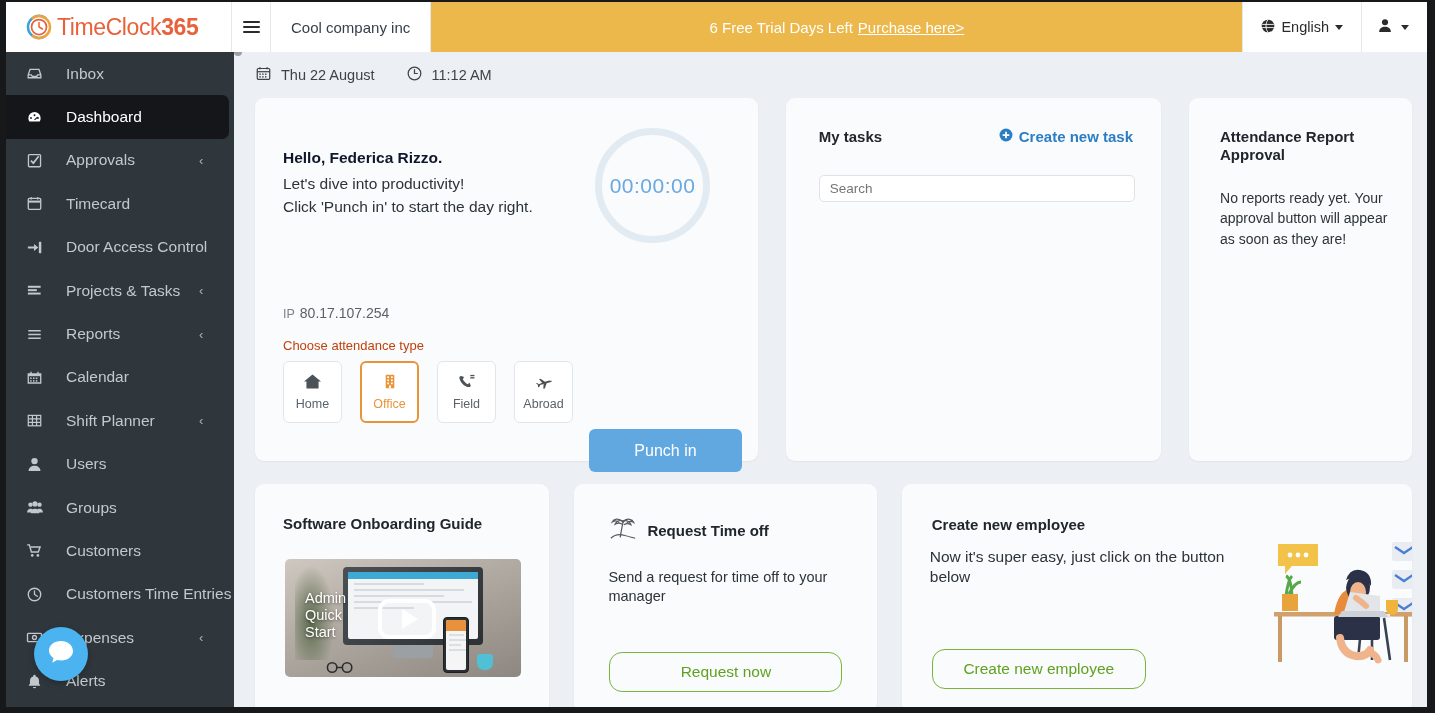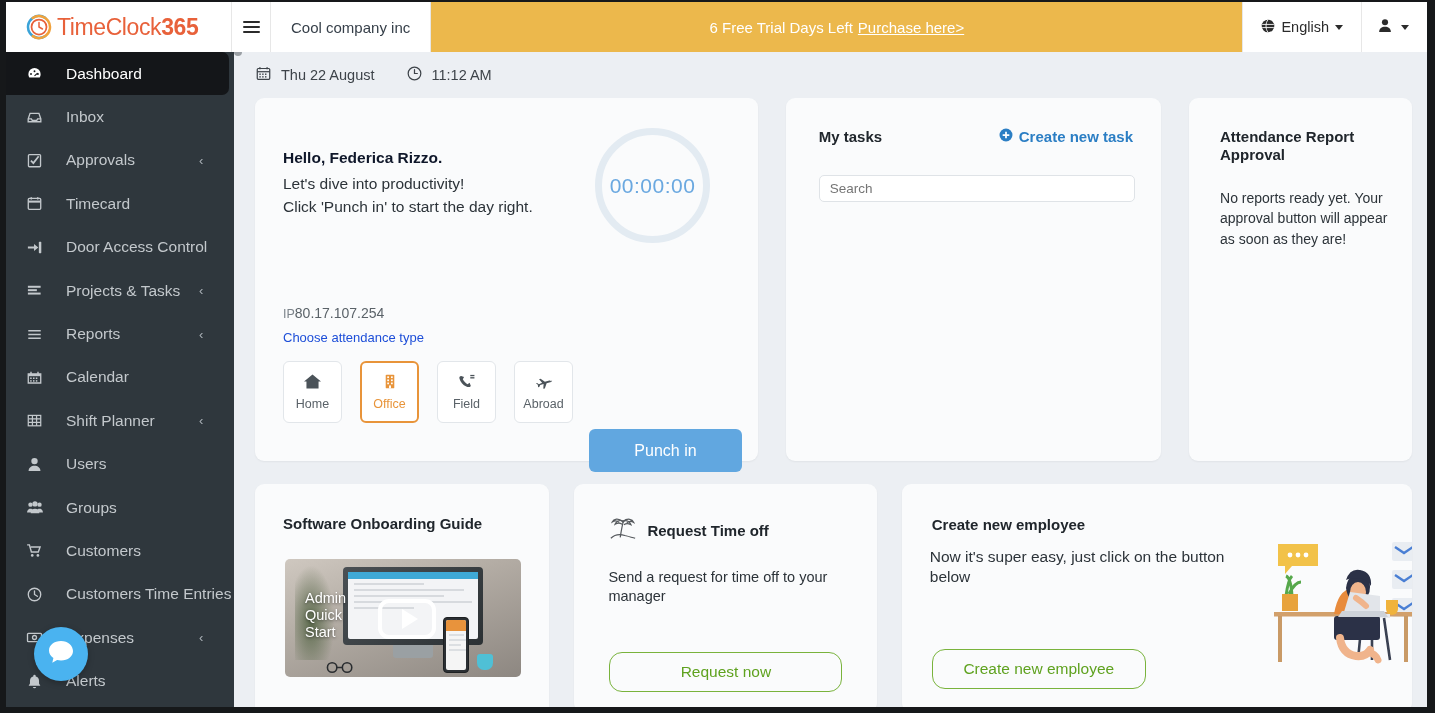--- a/index.html
+++ b/index.html
@@ -164,22 +164,22 @@
   .greet .h { font-size: 15.5px; font-weight: bold; color: #0f172a; margin-bottom: 8px; }
   .greet .p { font-size: 15.5px; color: #2c3339; margin-bottom: 5px; }
   .timer-ring {
     position: absolute; left: 340px; top: 30px;
     width: 115px; height: 115px; border-radius: 50%;
     border: 7px solid #e3ebf2;
     display: flex; align-items: center; justify-content: center;
   }
   .timer-ring span { font-size: 21px; color: #6aa8e0; letter-spacing: 0.5px; }
   .ip-line { position: absolute; left: 28px; top: 207px; font-size: 14px; color: #5a6268; }
-  .ip-line .lbl { font-size: 12.5px; color: #7b838a; }
-  .att-label { position: absolute; left: 28px; top: 232px; font-size: 13px; color: #1d4ed8; }
+  .ip-line .lbl { font-size: 12.5px; color: #7b838a; margin-right: 5px; }
+  .att-label { position: absolute; left: 28px; top: 240px; font-size: 13px; color: #c2410c; }
   .att-row { position: absolute; left: 28px; top: 263px; display: flex; gap: 18px; align-items: flex-start; }
   .att-btn {
     width: 59px; height: 62px;
     background: #fff; border: 1px solid #e2e6ea; border-radius: 6px;
     display: flex; flex-direction: column; align-items: center; justify-content: center;
     gap: 7px;
     font-size: 12.5px; color: #5a6268;
   }
   .att-btn.sel { border: 2px solid #e8943a; color: #e8943a; }
   .att-btn .ic { color: #4b5359; display: flex; }
@@ -387,42 +387,42 @@
           <path d="M1.3 15.5 c0-4 3-6 6.7-6 s6.7 2 6.7 6 z"></path>
         </svg>
       </span>
       <span class="caret"></span>
     </div>
   </div>
 
   <div class="side-scroll-track"></div>
   <div class="sidebar">
 
+    <div class="nav-item">
+      <span class="nav-icon">
+        <svg viewBox="0 0 18 18" width="17" height="17" fill="none" stroke="currentColor" stroke-width="1.4">
+          <path d="M2.3 10.5 L4.3 4.6 h9.4 l2 5.9 v3 H2.3 z"></path>
+          <path d="M2.3 10.5 h3.4 l.9 1.6 h4.8 l.9-1.6 h3.4"></path>
+        </svg>
+      </span>
+      <span>Inbox</span>
+      <span class="nav-chev"></span>
+    </div>
+
     <div class="nav-item active">
       <span class="nav-icon">
         <svg viewBox="0 0 18 18" width="17" height="17" fill="currentColor">
           <path d="M9 3.2a6.5 6.5 0 0 0-6.5 6.5c0 1.3.4 2.5 1 3.5h11a6.6 6.6 0 0 0 1-3.5A6.5 6.5 0 0 0 9 3.2z"></path>
           <circle cx="5.3" cy="9.6" r="1" fill="#141619"></circle>
           <circle cx="9" cy="6.6" r="1" fill="#141619"></circle>
           <circle cx="12.6" cy="9.6" r="1" fill="#141619"></circle>
           <path d="M9 11.6 L12.3 8.6" stroke="#141619" stroke-width="1.2"></path>
         </svg>
       </span>
       <span>Dashboard</span>
-      <span class="nav-chev"></span>
-    </div>
-
-    <div class="nav-item">
-      <span class="nav-icon">
-        <svg viewBox="0 0 18 18" width="17" height="17" fill="none" stroke="currentColor" stroke-width="1.4">
-          <path d="M2.3 10.5 L4.3 4.6 h9.4 l2 5.9 v3 H2.3 z"></path>
-          <path d="M2.3 10.5 h3.4 l.9 1.6 h4.8 l.9-1.6 h3.4"></path>
-        </svg>
-      </span>
-      <span>Inbox</span>
       <span class="nav-chev"></span>
     </div>
 
     <div class="nav-item">
       <span class="nav-icon">
         <svg viewBox="0 0 18 18" width="17" height="17" fill="none" stroke="currentColor" stroke-width="1.4">
           <rect x="2.6" y="2.8" width="12.8" height="12.8" rx="1"></rect>
           <path d="M5.2 9.2 L7.8 11.8 L13.4 4.6" stroke-width="1.8"></path>
         </svg>
       </span>

